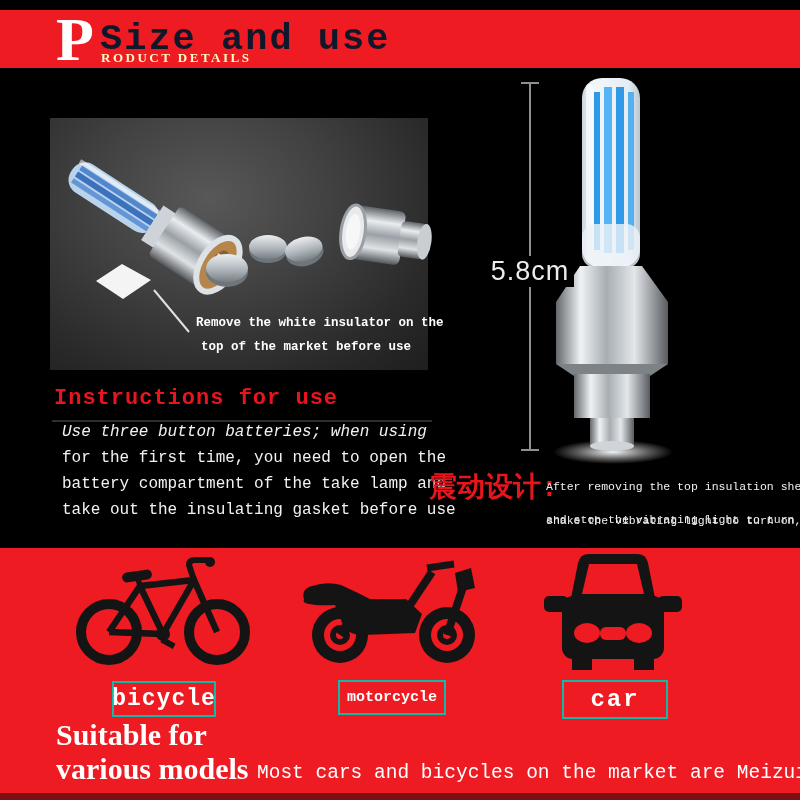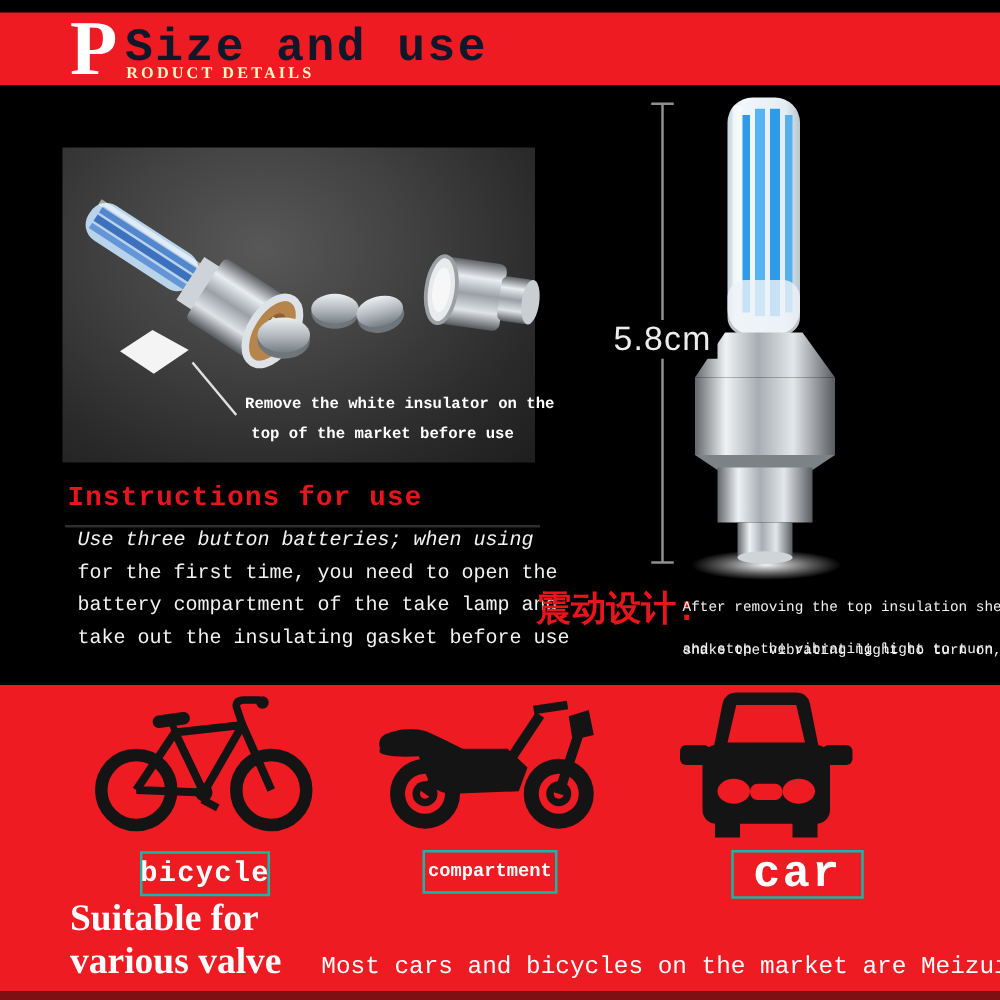--- a/index.html
+++ b/index.html
@@ -39,21 +39,21 @@
      color:var(--heading-red,#e8151c);white-space:nowrap;font-family:Liberation Mono, monospace;}
   .vib-line{position:absolute;left:546px;color:#f0f0f0;font-size:11.5px;white-space:nowrap;}
 
   
   #vehicle-band{position:absolute;left:0;top:548px;width:800px;height:245px;background:var(--accent,#ee1b22);}
   #bottom-strip{position:absolute;left:0;top:793px;width:800px;height:7px;background:var(--strip-red,#7d1012);}
   .veh-label-box{position:absolute;border:2px solid #14b8a6;color:#fff;font-weight:bold;
      display:flex;align-items:center;justify-content:center;background:transparent;}
   #label-bicycle{left:112px;top:681px;width:100px;height:32px;font-size:23px;letter-spacing:1px;}
   #label-motorcycle{left:338px;top:680px;width:104px;height:31px;font-size:15px;}
-  #label-car{left:562px;top:680px;width:102px;height:35px;font-size:36px;letter-spacing:2px;margin-left:23px;}
+  #label-car{left:562px;top:680px;width:102px;height:35px;font-size:24px;letter-spacing:2px;}
 
   
   #footer-heading-1{position:absolute;left:56px;top:718px;font-size:30px;font-weight:bold;color:#fff;}
   #footer-heading-2{position:absolute;left:56px;top:752px;font-size:30px;font-weight:bold;color:#fff;}
   #footer-note{position:absolute;left:257px;top:762px;font-size:19.5px;color:#fff;white-space:nowrap;}
 
   svg{position:absolute;overflow:visible;}
 </style>
 </head>
 <body>
@@ -220,21 +220,21 @@
     <rect x="124" y="47" width="24" height="16" rx="5" fill="#141414"></rect>
     <rect x="28" y="47" width="102" height="63" rx="11" fill="#141414"></rect>
     <ellipse cx="53" cy="84" rx="13" ry="10" fill="#ee1b22"></ellipse>
     <ellipse cx="105" cy="84" rx="13" ry="10" fill="#ee1b22"></ellipse>
     <rect x="66" y="78" width="26" height="13" rx="6" fill="#ee1b22"></rect>
     <rect x="38" y="108" width="20" height="13" fill="#141414"></rect>
     <rect x="100" y="108" width="20" height="13" fill="#141414"></rect>
   </svg>
 
   <div id="label-bicycle" class="veh-label-box mono">bicycle</div>
-  <div id="label-motorcycle" class="veh-label-box mono">compartment</div>
+  <div id="label-motorcycle" class="veh-label-box mono">motorcycle</div>
   <div id="label-car" class="veh-label-box mono">car</div>
 
   <div id="footer-heading-1" class="serif">Suitable for</div>
-  <div id="footer-heading-2" class="serif">various valve</div>
+  <div id="footer-heading-2" class="serif">various models</div>
   <div id="footer-note" class="mono">Most cars and bicycles on the market are Meizui.</div>
 
   <div id="bottom-strip"></div>
 </div>
 
 </body></html>

